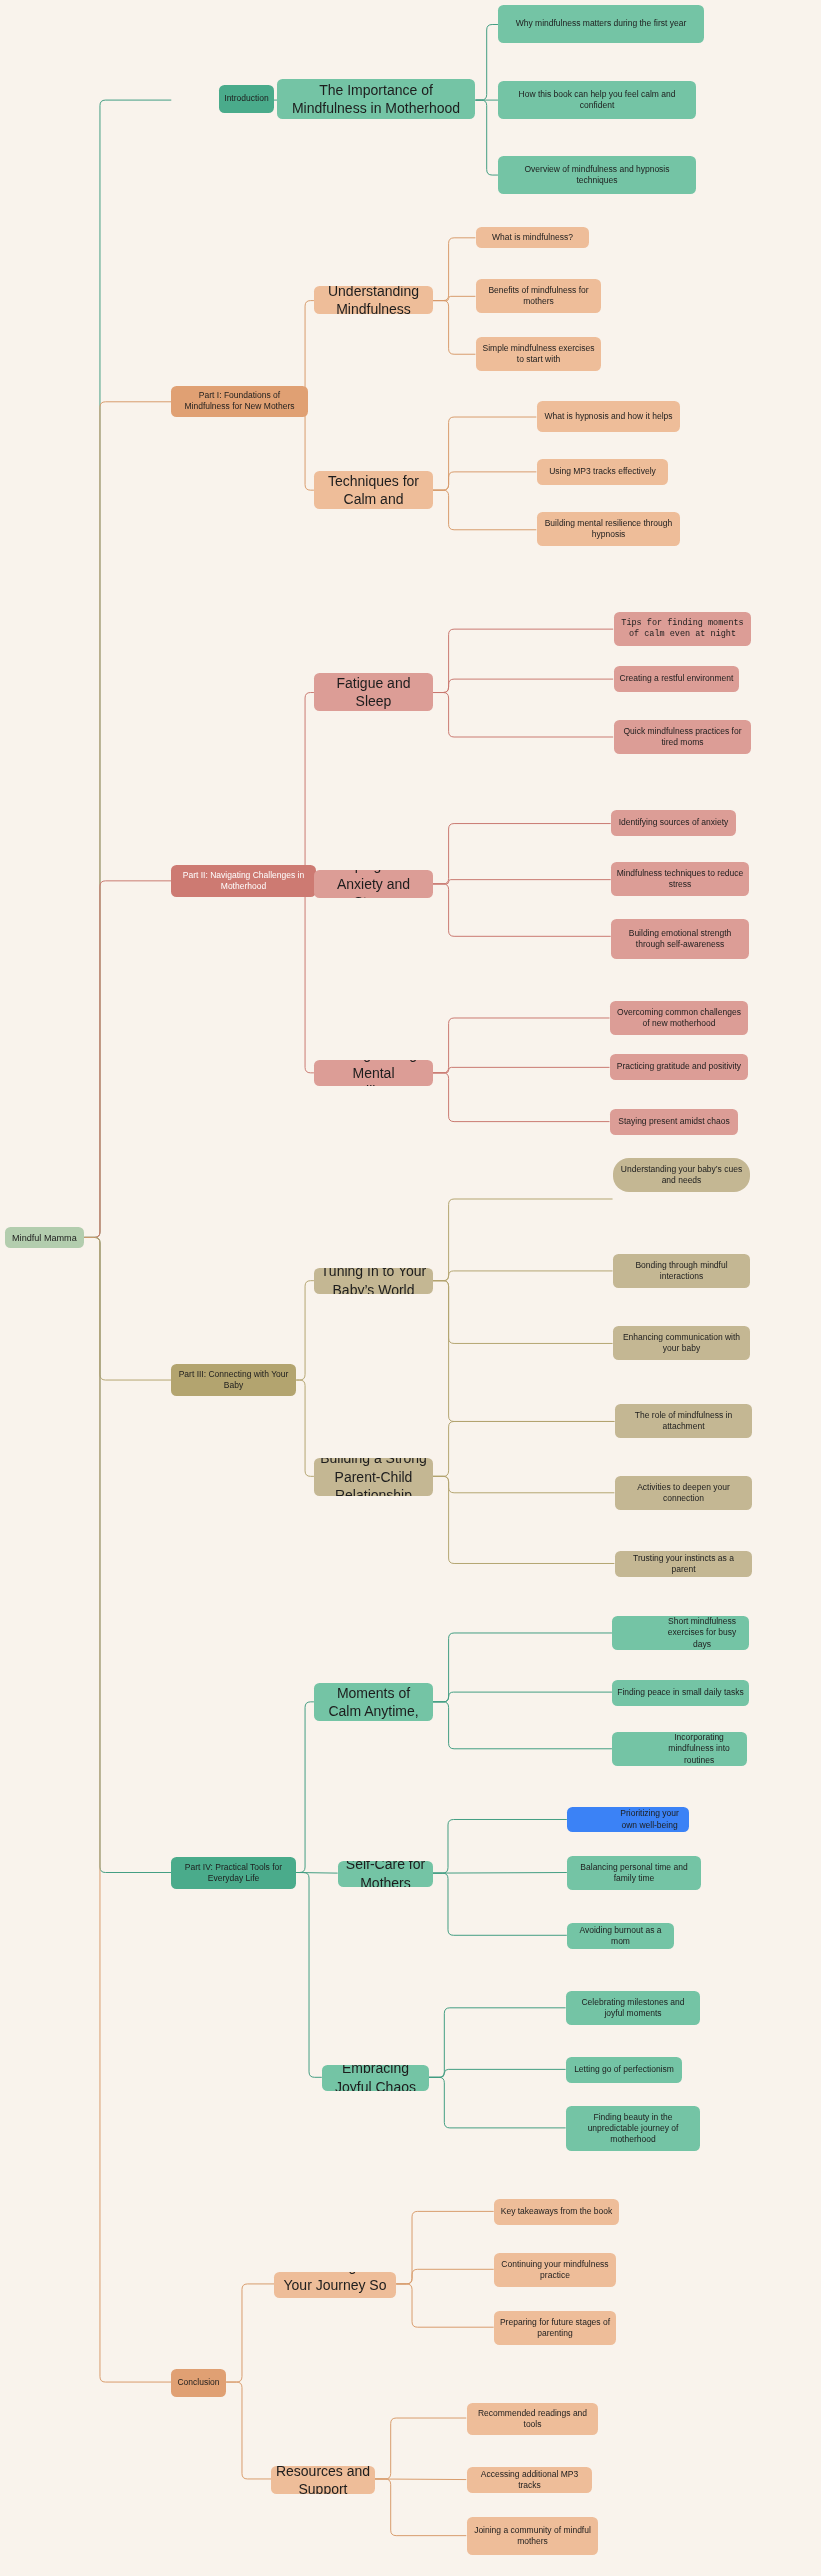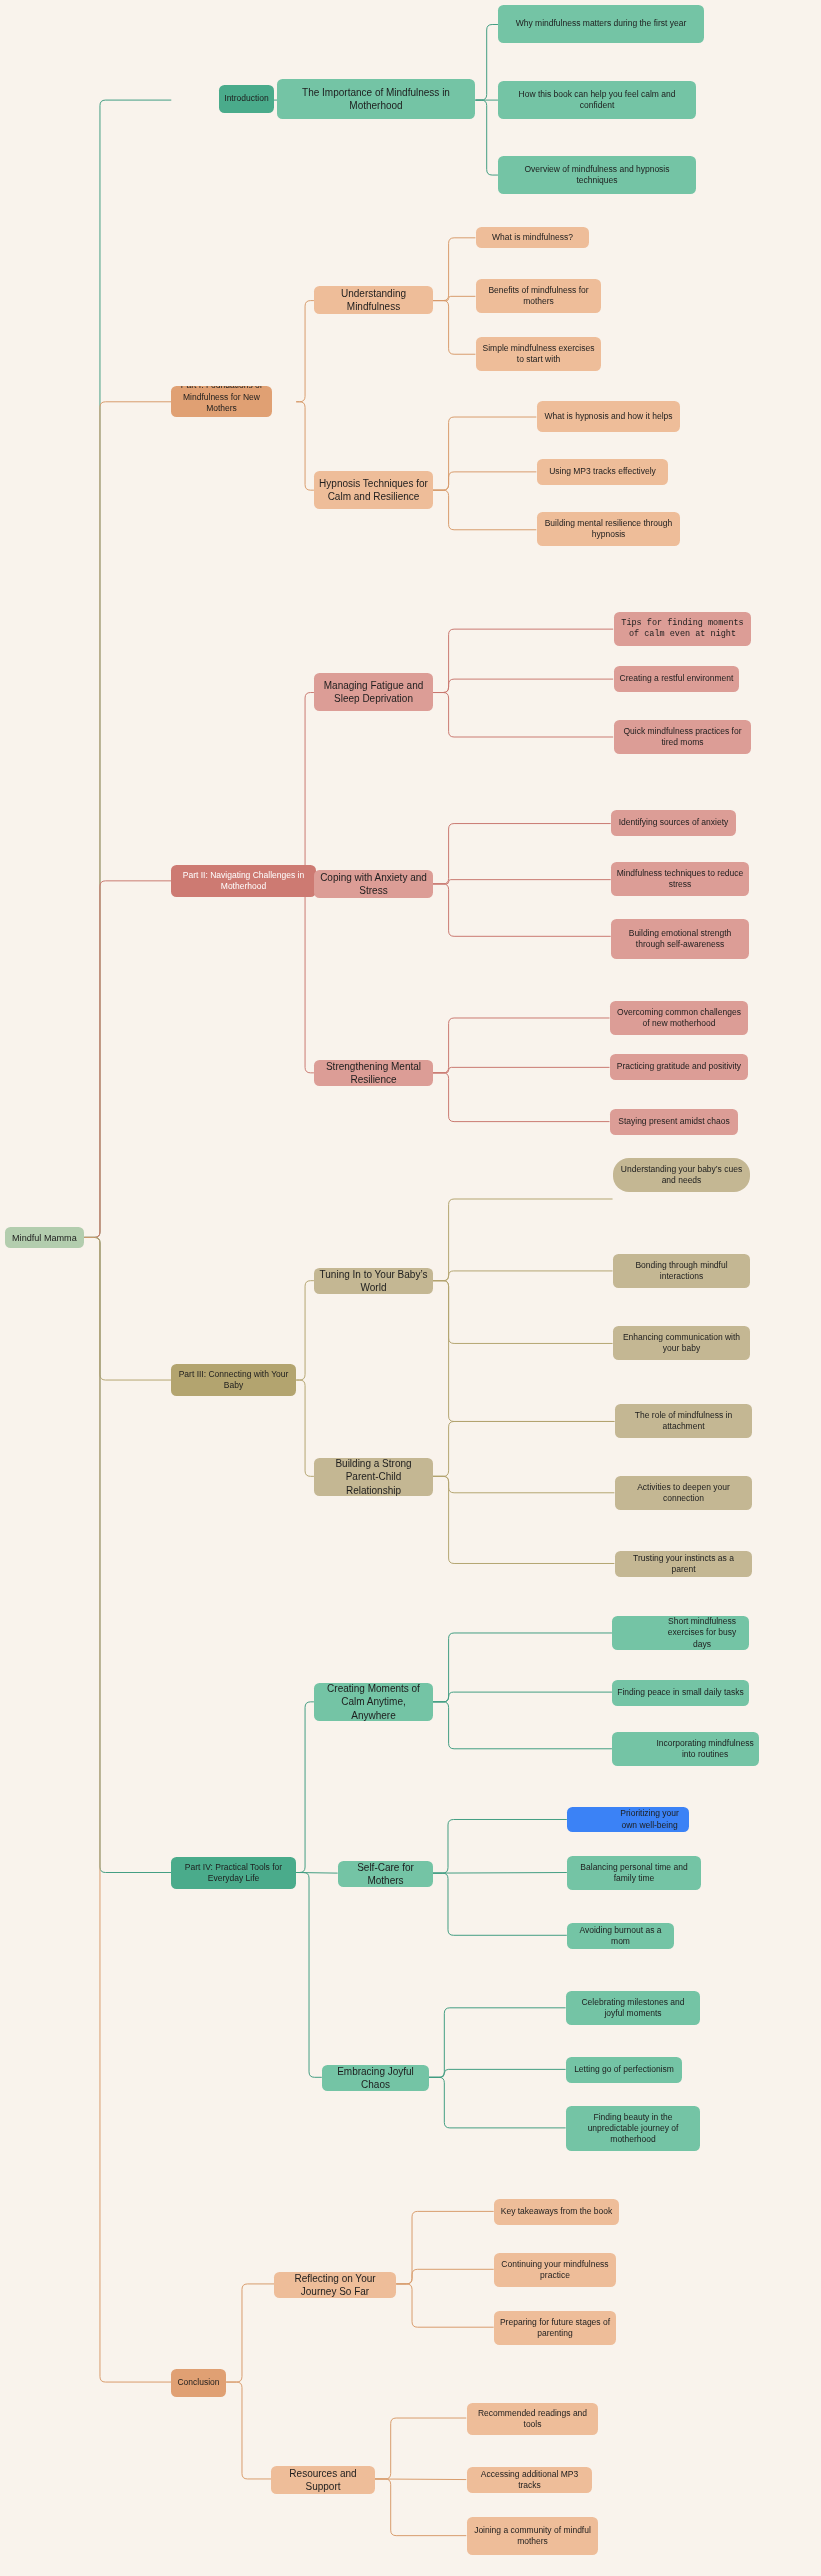--- a/index.html
+++ b/index.html
@@ -41,21 +41,21 @@
     padding: 2.4px 4.9px;
     overflow: hidden;
   }
   .node span {
     display: block;
     width: 100%;
   }
   
   .lvl0 { font-size: 9.1px; }
   .lvl1 { font-size: 8.5px; }
-  .lvl2 { font-size: 10px; }
+  .lvl2 { font-size: 14px; }
   .lvl3 { font-size: 8.5px; }
 </style>
 </head>
 <body>
 
 <div id="canvas">
   <svg id="edges" viewBox="0 0 1347 4224" xmlns="http://www.w3.org/2000/svg">
       <path d="M138 2029 L155 2029 Q164 2029 164 2020 L164 172 Q164 163 173 163 L281 163" fill="none" stroke="#3f9b7f" stroke-width="1.6"></path>
       <path d="M371 163 L455 163" fill="none" stroke="#3f9b7f" stroke-width="1.6"></path>
       <path d="M780 163 L789.5 163 Q798.5 163 798.5 154 L798.5 48 Q798.5 39 807.5 39 L817 39" fill="none" stroke="#3f9b7f" stroke-width="1.6"></path>
@@ -127,21 +127,21 @@
     </div>
     <div class="node lvl3" style="left: 498px; top: 4.9px; width: 206px; height: 38px; background: rgb(116, 196, 165);">
       <span>Why mindfulness matters during the first year</span>
     </div>
     <div class="node lvl3" style="left: 498px; top: 81px; width: 198px; height: 38px; background: rgb(116, 196, 165);">
       <span>How this book can help you feel calm and confident</span>
     </div>
     <div class="node lvl3" style="left: 498px; top: 156px; width: 198px; height: 38px; background: rgb(116, 196, 165);">
       <span>Overview of mindfulness and hypnosis techniques</span>
     </div>
-    <div class="node lvl1" style="left: 171px; top: 386px; width: 101px; height: 30.5px; background: rgb(224, 160, 115); color: rgb(29, 29, 29); align-items: flex-end;">
+    <div class="node lvl1" style="left: 171px; top: 386px; width: 137px; height: 30.5px; background: rgb(224, 160, 115); color: rgb(29, 29, 29);">
       <span>Part I: Foundations of Mindfulness for New Mothers</span>
     </div>
     <div class="node lvl2" style="left: 314px; top: 286px; width: 119px; height: 28px; background: rgb(238, 189, 153);">
       <span>Understanding Mindfulness</span>
     </div>
     <div class="node lvl3" style="left: 476px; top: 227px; width: 113px; height: 21px; background: rgb(238, 189, 153);">
       <span>What is mindfulness?</span>
     </div>
     <div class="node lvl3" style="left: 476px; top: 279px; width: 125px; height: 34px; background: rgb(238, 189, 153);">
       <span>Benefits of mindfulness for mothers</span>
@@ -232,21 +232,21 @@
     </div>
     <div class="node lvl2" style="left: 314px; top: 1683px; width: 119px; height: 38px; background: rgb(116, 196, 165);">
       <span>Creating Moments of Calm Anytime, Anywhere</span>
     </div>
     <div class="node lvl3" style="left: 612px; top: 1616px; width: 137px; height: 34px; background: rgb(116, 196, 165); padding-left: 48px;">
       <span>Short mindfulness exercises for busy days</span>
     </div>
     <div class="node lvl3" style="left: 612px; top: 1680px; width: 137px; height: 25.6px; background: rgb(116, 196, 165);">
       <span>Finding peace in small daily tasks</span>
     </div>
-    <div class="node lvl3" style="left: 612px; top: 1732px; width: 147px; height: 34px; background: rgb(116, 196, 165); padding-left: 44px;">
+    <div class="node lvl3" style="left: 612px; top: 1732px; width: 135px; height: 34px; background: rgb(116, 196, 165); padding-left: 44px;">
       <span>Incorporating mindfulness into routines</span>
     </div>
     <div class="node lvl2" style="left: 338px; top: 1861px; width: 95px; height: 25.6px; background: rgb(116, 196, 165);">
       <span>Self-Care for Mothers</span>
     </div>
     <div class="node lvl3" style="left: 567px; top: 1807px; width: 122px; height: 25px; background: #3b82f6; padding-left: 48px;">
       <span>Prioritizing your own well-being</span>
     </div>
     <div class="node lvl3" style="left: 567px; top: 1856px; width: 134px; height: 34px; background: rgb(116, 196, 165);">
       <span>Balancing personal time and family time</span>

